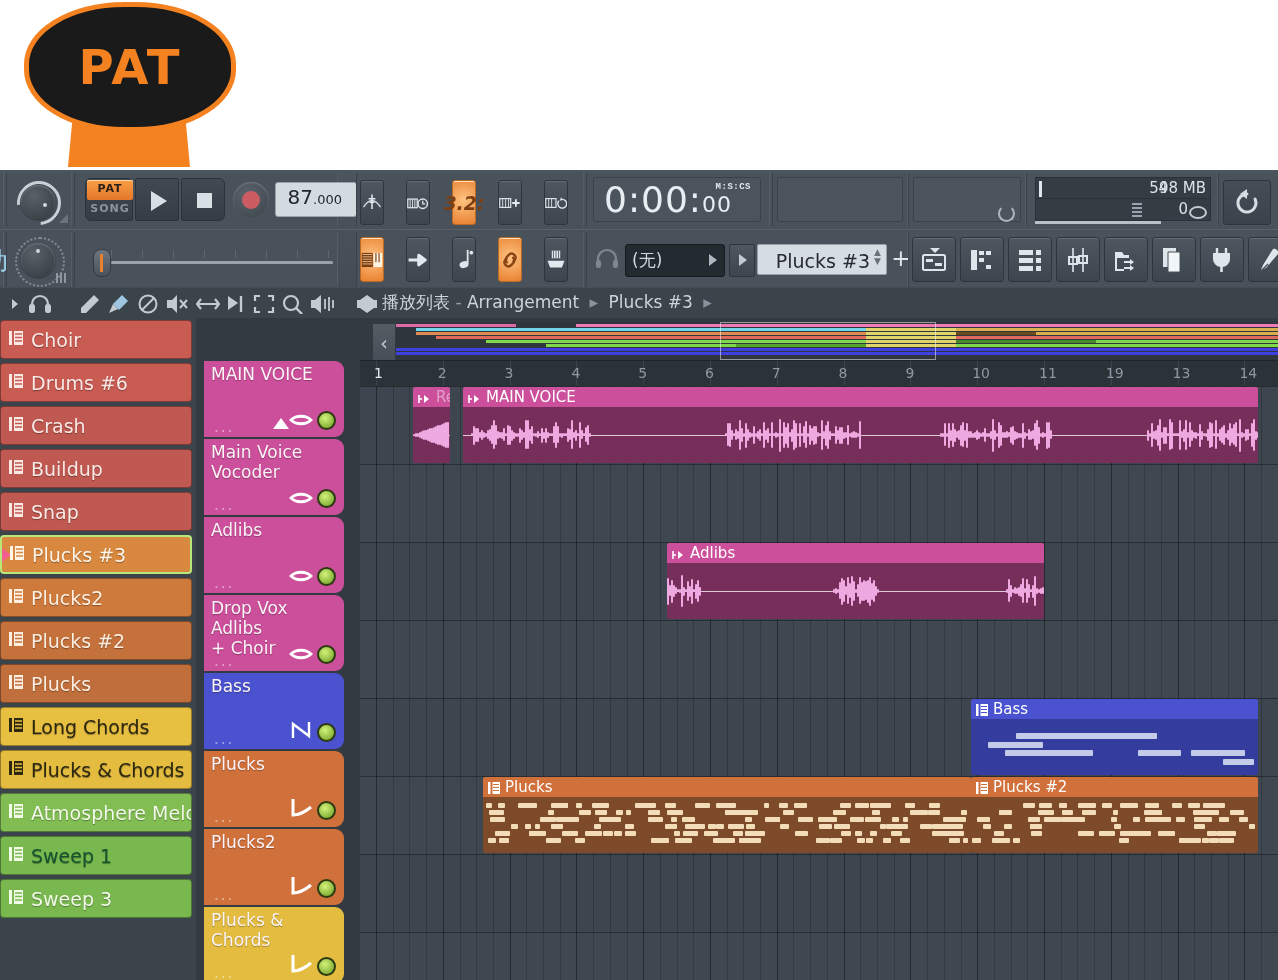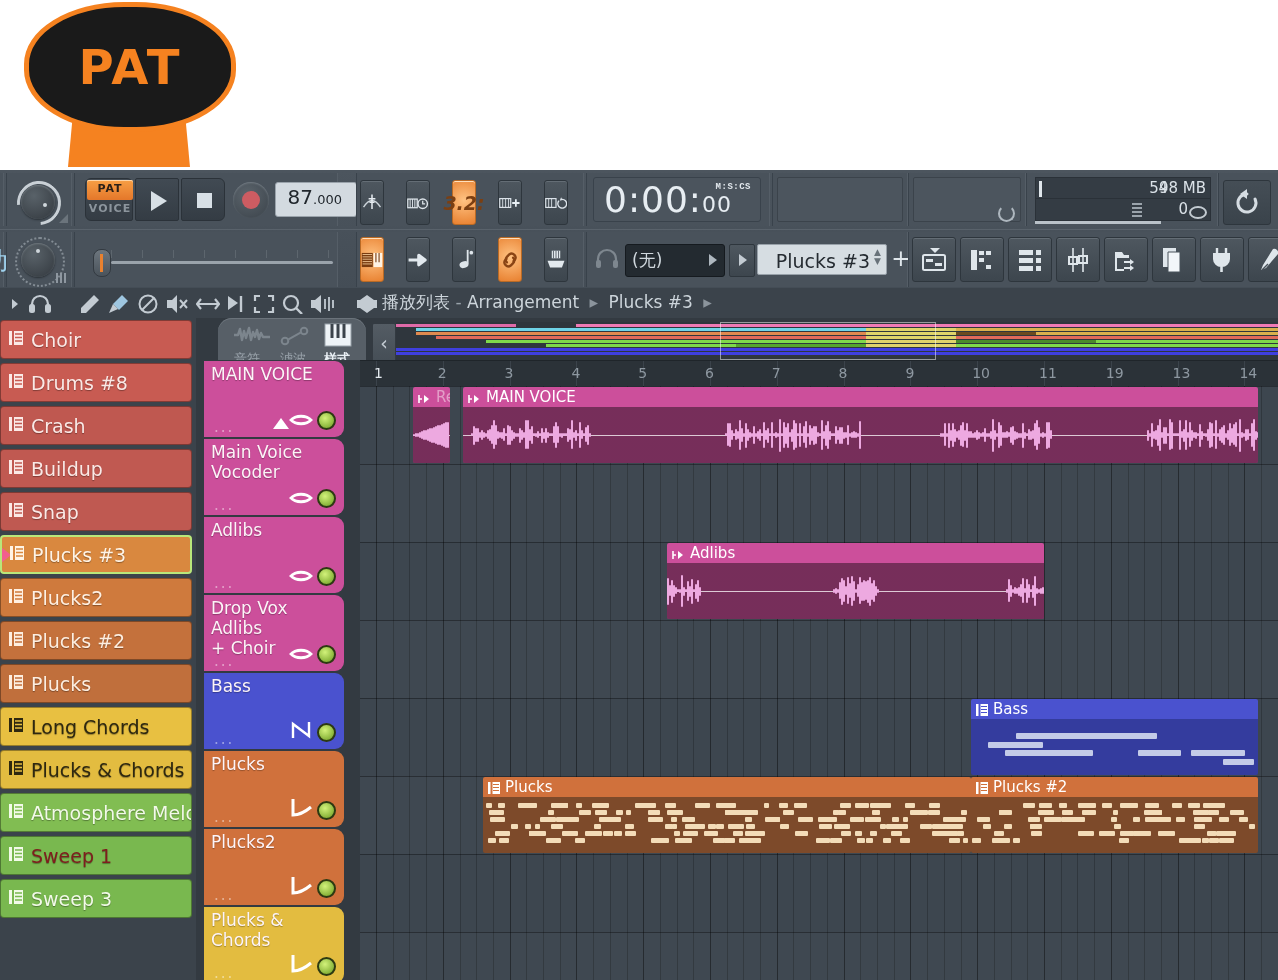--- a/index.html
+++ b/index.html
@@ -152,21 +152,21 @@
         <div class="knob" style="left:14px;top:12px;width:34px;height:34px;">
           <div class="dot" style="left:22px;top:18px;"></div>
         </div>
         <div style="position:absolute;right:3px;bottom:3px;width:0;height:0;border-bottom:9px solid #6b747c;border-left:9px solid transparent;"></div>
       </div>
 
       <div class="cell" style="left:74px;width:264px;">
 
         <div class="btn3d" style="left:10px;top:5px;width:48px;height:43px;border-radius:6px 6px 2px 6px;">
           <div class="patbtn pat-on" style="left:1px;top:1px;width:46px;height:20px;">PAT</div>
-          <div class="patbtn pat-off" style="left:1px;top:21px;width:46px;height:20px;">VOICE</div>
+          <div class="patbtn pat-off" style="left:1px;top:21px;width:46px;height:20px;">SONG</div>
         </div>
         <div class="btn3d" style="left:60px;top:5px;width:44px;height:43px;border-radius:2px;">
           <div style="position:absolute;left:15px;top:12px;width:0;height:0;border-left:16px solid #d8e0e6;border-top:10px solid transparent;border-bottom:10px solid transparent;"></div>
         </div>
         <div class="btn3d" style="left:106px;top:5px;width:44px;height:43px;border-radius:2px 6px 6px 2px;">
           <div style="position:absolute;left:15px;top:14px;width:15px;height:15px;background:#d8e0e6;"></div>
         </div>
         <div style="position:absolute;left:158px;top:9px;width:36px;height:36px;border-radius:50%;background:radial-gradient(circle at 40% 35%,#5b646c,#3b434a);box-shadow:inset 0 1px 2px #747d85;">
           <div style="position:absolute;left:9px;top:9px;width:18px;height:18px;border-radius:50%;background:#cd5c62;"></div>
         </div>
@@ -507,21 +507,21 @@
                 <path d="M7 4h7M7 7.5h7M7 11h7" stroke="#c85b52" stroke-width="1.4"></path>
               </svg></div>
             <div class="plabel" style="color: rgb(251, 233, 230);">Choir</div>
           </div>
           <div class="prow" style="top: 45px; background: rgb(200, 91, 82);">
             <div class="picn"><svg width="16" height="16" viewBox="0 0 16 16">
                 <rect x="1" y="1" width="14" height="14" fill="#fbe9e6"></rect>
                 <path d="M5 1v14" stroke="#c85b52" stroke-width="2"></path>
                 <path d="M7 4h7M7 7.5h7M7 11h7" stroke="#c85b52" stroke-width="1.4"></path>
               </svg></div>
-            <div class="plabel" style="color: rgb(251, 233, 230);">Drums #8</div>
+            <div class="plabel" style="color: rgb(251, 233, 230);">Drums #6</div>
           </div>
           <div class="prow" style="top: 88px; background: rgb(191, 88, 80);">
             <div class="picn"><svg width="16" height="16" viewBox="0 0 16 16">
                 <rect x="1" y="1" width="14" height="14" fill="#fbe9e6"></rect>
                 <path d="M5 1v14" stroke="#bf5850" stroke-width="2"></path>
                 <path d="M7 4h7M7 7.5h7M7 11h7" stroke="#bf5850" stroke-width="1.4"></path>
               </svg></div>
             <div class="plabel" style="color: rgb(251, 233, 230);">Crash</div>
           </div>
           <div class="prow" style="top: 131px; background: rgb(192, 89, 81);">
@@ -596,58 +596,35 @@
                 <path d="M7 4h7M7 7.5h7M7 11h7" stroke="#81bd52" stroke-width="1.4"></path>
               </svg></div>
             <div class="plabel" style="color: rgb(242, 250, 232);">Atmosphere Melo</div>
           </div>
           <div class="prow" style="top: 518px; background: rgb(121, 184, 79);">
             <div class="picn"><svg width="16" height="16" viewBox="0 0 16 16">
                 <rect x="1" y="1" width="14" height="14" fill="#f2fae8"></rect>
                 <path d="M5 1v14" stroke="#79b84f" stroke-width="2"></path>
                 <path d="M7 4h7M7 7.5h7M7 11h7" stroke="#79b84f" stroke-width="1.4"></path>
               </svg></div>
-            <div class="plabel" style="color: #7f1d1d;">Sweep 1</div>
+            <div class="plabel" style="color: #14532d;">Sweep 1</div>
           </div>
           <div class="prow" style="top: 561px; background: rgb(121, 184, 79);">
             <div class="picn"><svg width="16" height="16" viewBox="0 0 16 16">
                 <rect x="1" y="1" width="14" height="14" fill="#f2fae8"></rect>
                 <path d="M5 1v14" stroke="#79b84f" stroke-width="2"></path>
                 <path d="M7 4h7M7 7.5h7M7 11h7" stroke="#79b84f" stroke-width="1.4"></path>
               </svg></div>
             <div class="plabel" style="color: rgb(242, 250, 232);">Sweep 3</div>
           </div>
         </div>
     </div>
 
     <div id="playlist">
 
-      <div id="pl-tabs">
-        <div class="ticon" style="left:14px;">
-          <svg width="40" height="22" viewBox="0 0 40 22">
-              <path d="M2 11h4l2-6 2 11 2-9 2 7 3-10 2 12 2-8 2 5 2-7 2 9 2-6 2 4h7" stroke="#7c858d" stroke-width="2.4" fill="none" stroke-linejoin="round"></path>
-            </svg>
-        </div>
-        <div class="ticon" style="left:62px;top:8px;">
-          <svg width="30" height="20" viewBox="0 0 30 20">
-              <circle cx="5" cy="15" r="3.3" fill="none" stroke="#7c858d" stroke-width="2"></circle>
-              <circle cx="24" cy="5" r="3.3" fill="none" stroke="#7c858d" stroke-width="2"></circle>
-              <path d="M8.5 13.3L20.5 6.6" stroke="#7c858d" stroke-width="2"></path>
-            </svg>
-        </div>
-        <div class="ticon" style="left:106px;top:5px;">
-          <svg width="28" height="24" viewBox="0 0 28 24">
-              <rect x="1" y="1" width="26" height="22" fill="#eef3f7" stroke="#9aa3ab"></rect>
-              <path x="0" d="M8 1v14M14 1v14M20 1v14" stroke="#3b434b" stroke-width="3"></path>
-            </svg>
-        </div>
-        <div class="tlbl" style="left:16px;">音符</div>
-        <div class="tlbl" style="left:62px;">滤波</div>
-        <div class="tlbl act" style="left:106px;">样式</div>
-      </div>
 
       <div id="collapse">‹</div>
 
       <div id="overview">
           <div class="ovl" style="left: 0px; width: 60px; top: 2px; background: rgb(224, 106, 168);"></div>
           <div class="ovl" style="left: 60px; width: 60px; top: 2px; background: rgb(224, 106, 168);"></div>
           <div class="ovl" style="left: 180px; width: 580px; top: 2px; background: rgb(240, 122, 181);"></div>
           <div class="ovl" style="left: 760px; width: 122px; top: 2px; background: rgb(240, 122, 181);"></div>
           <div class="ovl" style="left: 20px; width: 270px; top: 6px; background: rgb(111, 212, 232);"></div>
           <div class="ovl" style="left: 290px; width: 110px; top: 6px; background: rgb(111, 212, 232);"></div>

